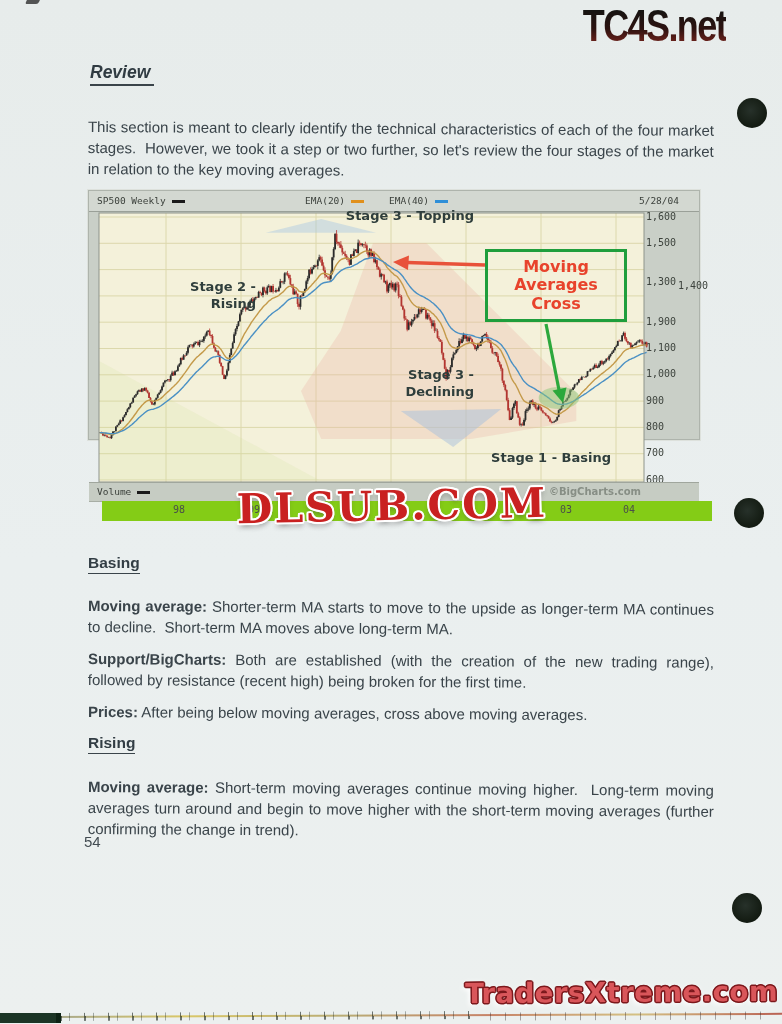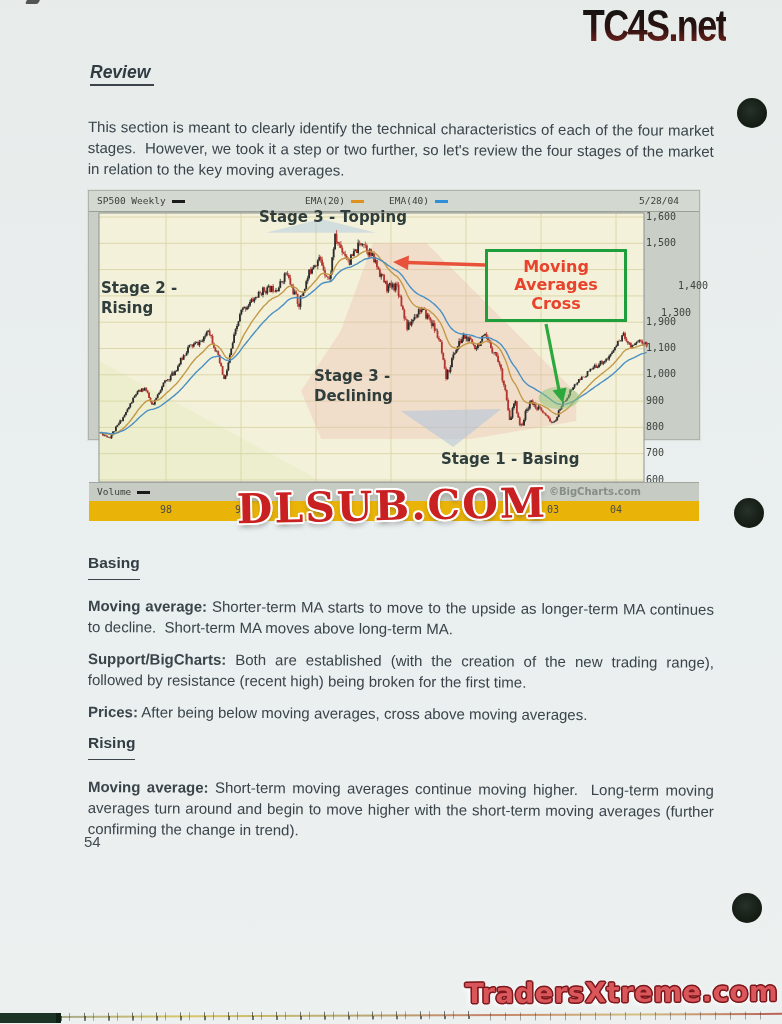--- a/index.html
+++ b/index.html
@@ -15,21 +15,21 @@
   @supports (-webkit-background-clip: text){
     .logo{background:linear-gradient(180deg,#161412 20%,#2c1210 55%,#74241d 85%);
           -webkit-background-clip:text;-webkit-text-fill-color:transparent;text-shadow:none;}
   }
 
   
   .tb{transform:rotate(.35deg);transform-origin:left top;}
   h1.review{position:absolute;left:90px;top:62px;margin:0;font-size:17.5px;font-style:italic;
         font-weight:bold;color:#303b42;border-bottom:2px solid #3a444a;padding:0 4px 1px 0;}
   h2.hd{position:absolute;margin:0;left:88px;font-size:15.5px;font-weight:bold;color:#323d44;
-        border-bottom:1.5px solid #3a444a;padding-bottom:7px;}
+        border-bottom:1.5px solid #3a444a;padding-bottom:1px;}
   p.body{position:absolute;left:88px;width:626px;margin:0;font-size:15px;line-height:21px;
         text-align:justify;white-space:pre-wrap;color:#3a444a;}
   p.body .lead{font-weight:bold;}
   .pagenum{position:absolute;left:84px;top:833px;font-size:15px;color:#434c52;}
 
   
   .chart-panel{position:absolute;left:88px;top:190px;width:612px;height:250px;
         background:#c9cfc7;border:1px solid #aeb4ac;box-sizing:border-box;
         box-shadow:0 0 0 1px #dde1dc;}
   .chart-panel svg{position:absolute;left:0;top:0;z-index:1;}
@@ -39,27 +39,27 @@
   .leg{position:absolute;top:4px;white-space:nowrap;}
   .sw{display:inline-block;width:13px;height:3.5px;margin-left:6px;vertical-align:middle;}
   .sw-k{background:#1a1a1a;} .sw-o{background:#e0901c;} .sw-b{background:#2f8fd8;}
   .ch-date{position:absolute;right:20px;top:4px;font-family:"DejaVu Sans Mono",monospace;}
   .vol-strip{position:absolute;left:0;top:291px;width:100%;height:18px;background:#c6ccc3;
         border-top:1px solid #a0a69d;border-bottom:1px solid #a8aea5;z-index:2;
         font-family:"DejaVu Sans Mono",monospace;font-size:9.5px;color:#3b403b;}
   .vol-strip .leg{top:3px;left:8px;}
   .copyright{position:absolute;right:58px;top:3px;font-weight:bold;font-size:10px;color:#878e85;
         font-family:"DejaVu Sans",sans-serif;}
-  .x-strip{position:absolute;left:0;top:310px;width:100%;height:20px;background:#eab308;z-index:2;}
+  .x-strip{position:absolute;left:13px;top:310px;width:100%;height:20px;background:#84cc16;z-index:2;}
   .xtick{position:absolute;top:3px;width:24px;text-align:center;font-size:10px;color:#4a4f4a;
         font-family:"DejaVu Sans Mono",monospace;}
   .ytick{position:absolute;left:557px;width:48px;font-size:10px;color:#3c423c;z-index:2;
         font-family:"DejaVu Sans Mono",monospace;}
   .stage{position:absolute;z-index:3;font-family:"DejaVu Sans",sans-serif;font-weight:bold;
-        font-size:15px;line-height:1.3;color:#2f3e3c;text-align:left;white-space:pre-line;}
+        font-size:13px;line-height:1.3;color:#2f3e3c;text-align:right;white-space:pre-line;}
   .callout{position:absolute;left:396px;top:58px;width:136px;height:67px;z-index:3;
         border:3px solid #1f9e3c;display:flex;align-items:center;justify-content:center;}
   .callout-text{font-family:"DejaVu Sans",sans-serif;font-weight:bold;font-size:16px;
         line-height:1.15;color:#e8432c;text-align:center;white-space:pre-line;}
 
   
   .wm-dlsub{position:absolute;left:234px;top:482px;width:316px;z-index:5;text-align:center;
         font-family:"DejaVu Serif",serif;font-weight:bold;font-size:41px;letter-spacing:2px;
         color:#c92121;transform:rotate(-1.2deg);
         text-shadow:-2px 0 0 #fff,2px 0 0 #fff,0 -2px 0 #fff,0 2px 0 #fff,
@@ -902,21 +902,21 @@
       <span class="leg" style="left:8px"><span>SP500 Weekly</span><span class="sw sw-k"></span></span>
       <span class="leg" style="left:216px"><span>EMA(20)</span><span class="sw sw-o"></span></span>
       <span class="leg" style="left:300px"><span>EMA(40)</span><span class="sw sw-b"></span></span>
       <span class="ch-date">5/28/04</span>
     </div>
 
     <div id="yticks">
         <div class="ytick" style="top: 19.5px;">1,600</div>
         <div class="ytick" style="top: 45.8px;">1,500</div>
         <div class="ytick" style="top: 89px; padding-left: 32px;">1,400</div>
-        <div class="ytick" style="top: 116px; margin-left: 15px;">1,300</div>
+        <div class="ytick" style="top: 85px;">1,300</div>
         <div class="ytick" style="top: 124.7px;">1,900</div>
         <div class="ytick" style="top: 151px;">1,100</div>
         <div class="ytick" style="top: 177.3px;">1,000</div>
         <div class="ytick" style="top: 203.6px;">900</div>
         <div class="ytick" style="top: 229.9px;">800</div>
         <div class="ytick" style="top: 256.2px;">700</div>
         <div class="ytick" style="top: 282.5px;">600</div>
       </div>
 
     <div class="stage" style="left:170px;top:17px;width:215px">Stage 3 - Topping</div>

